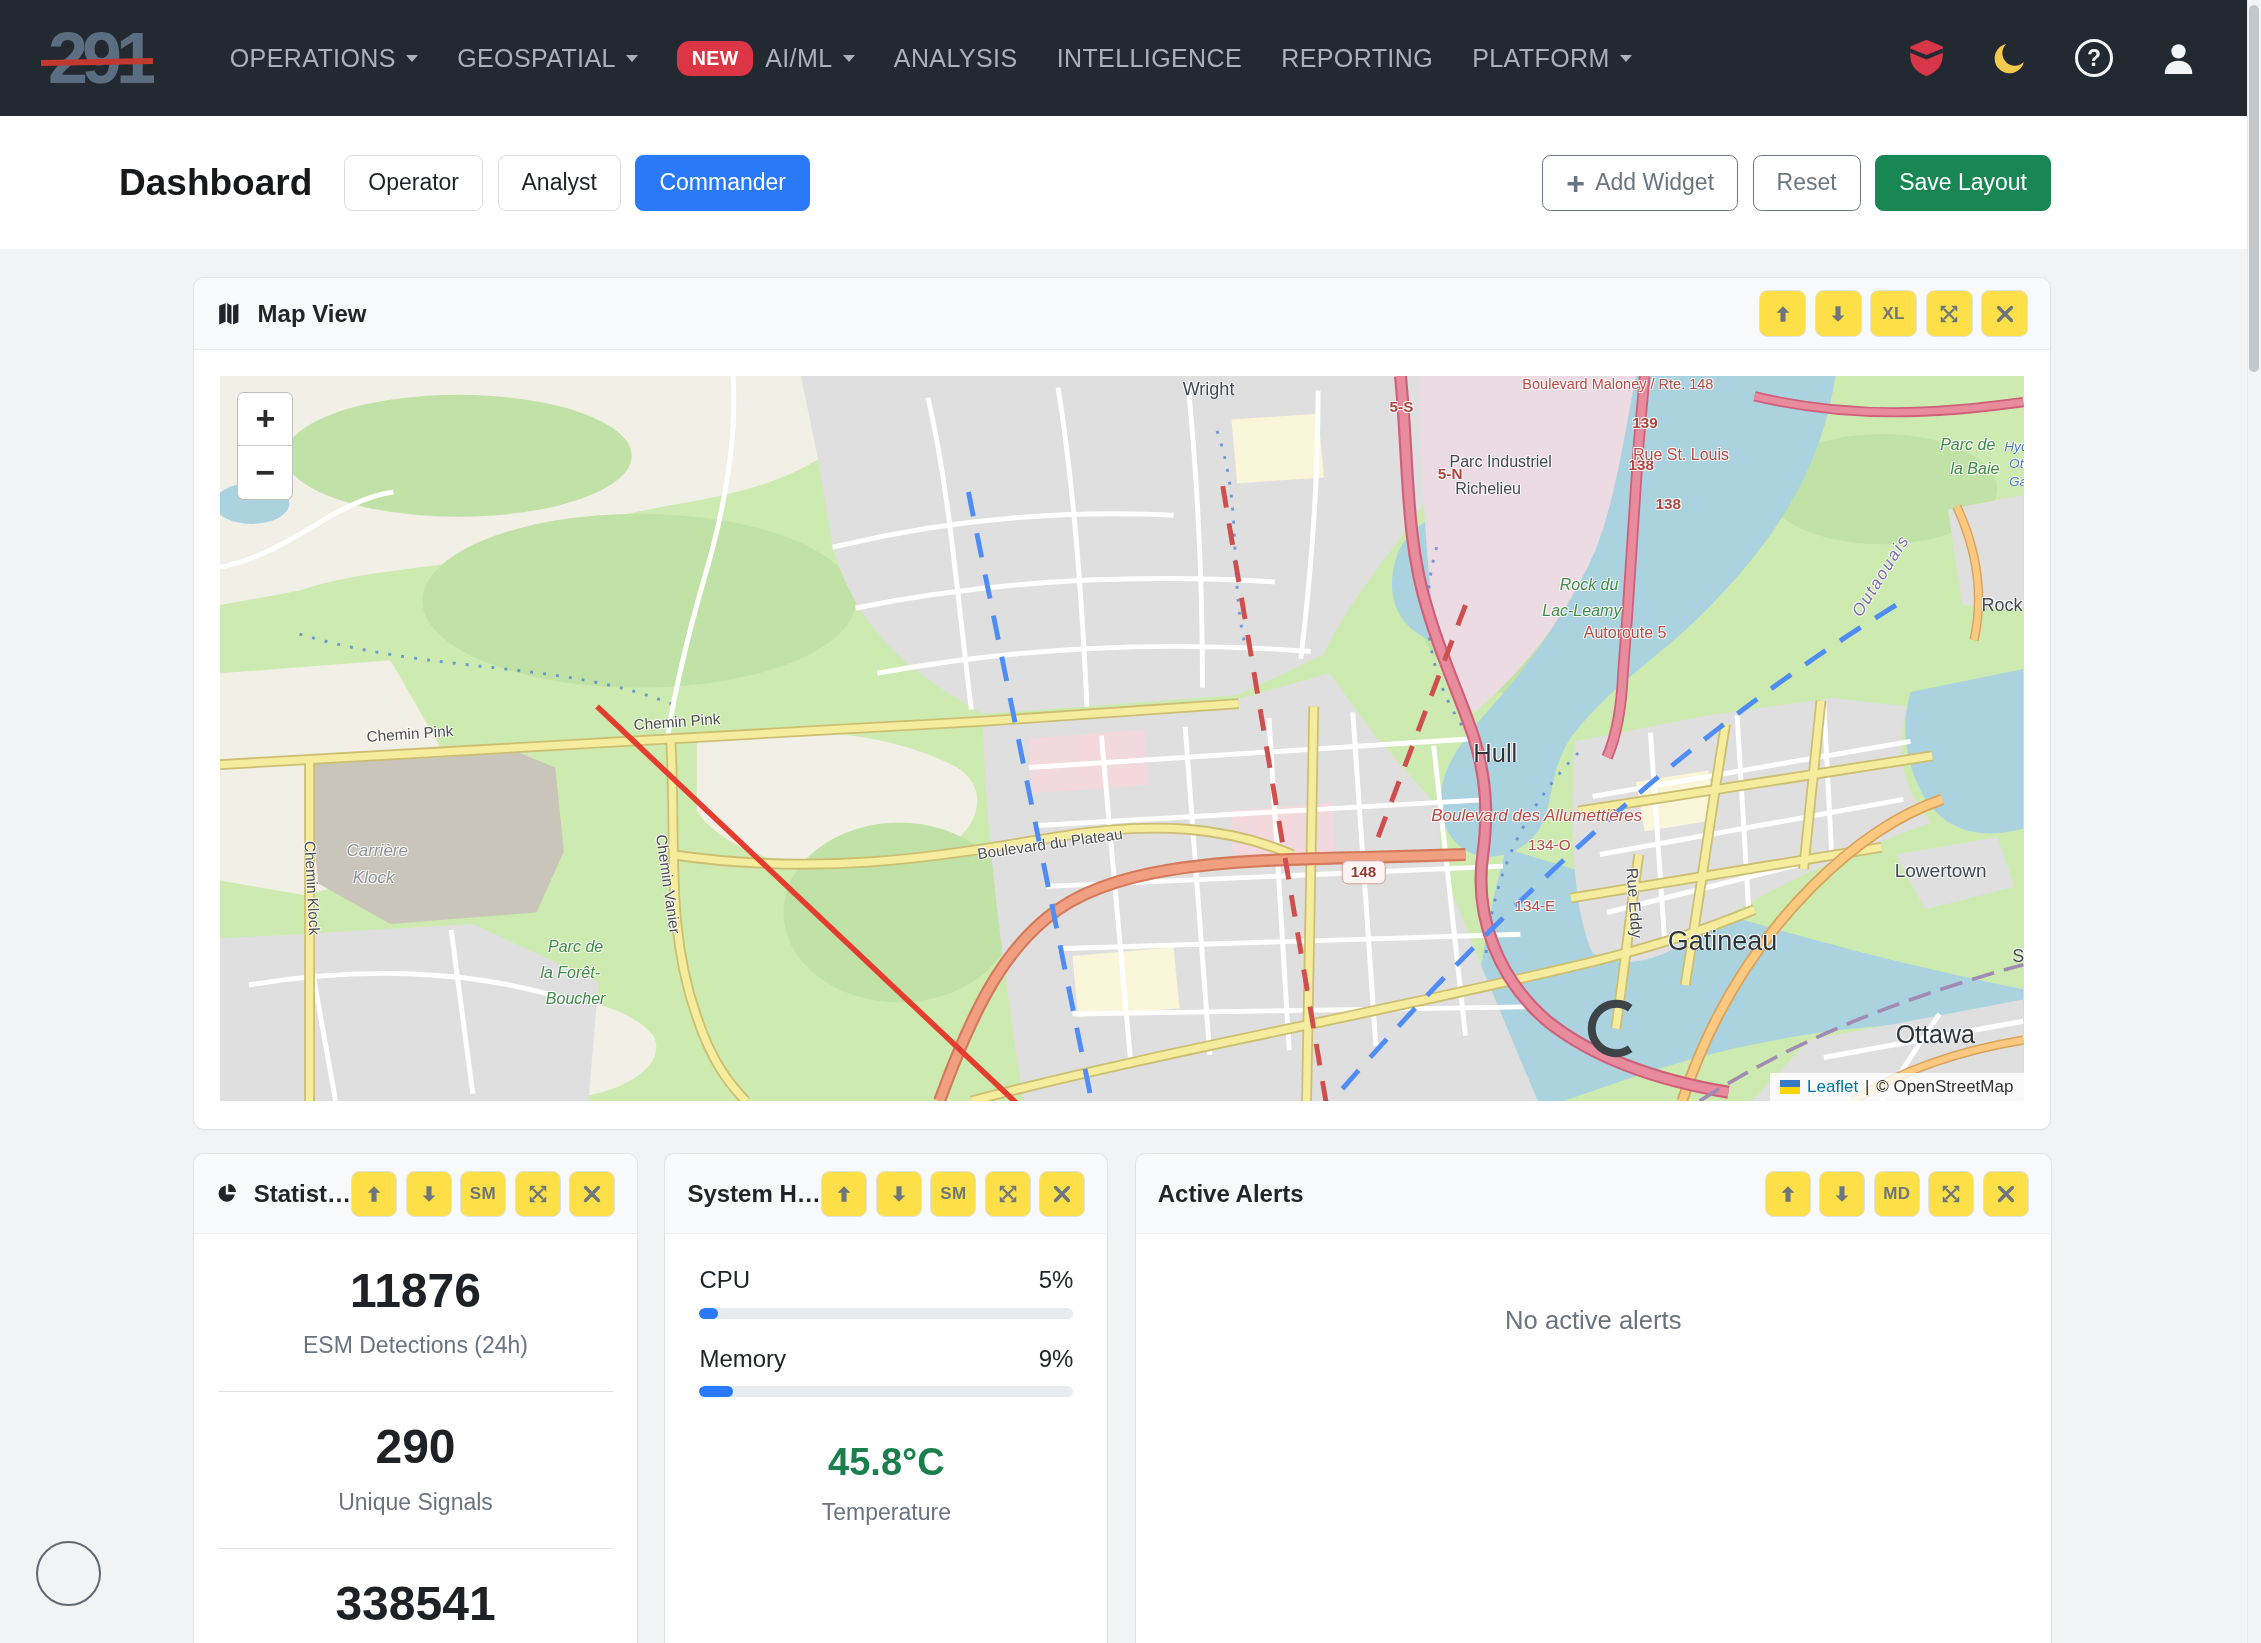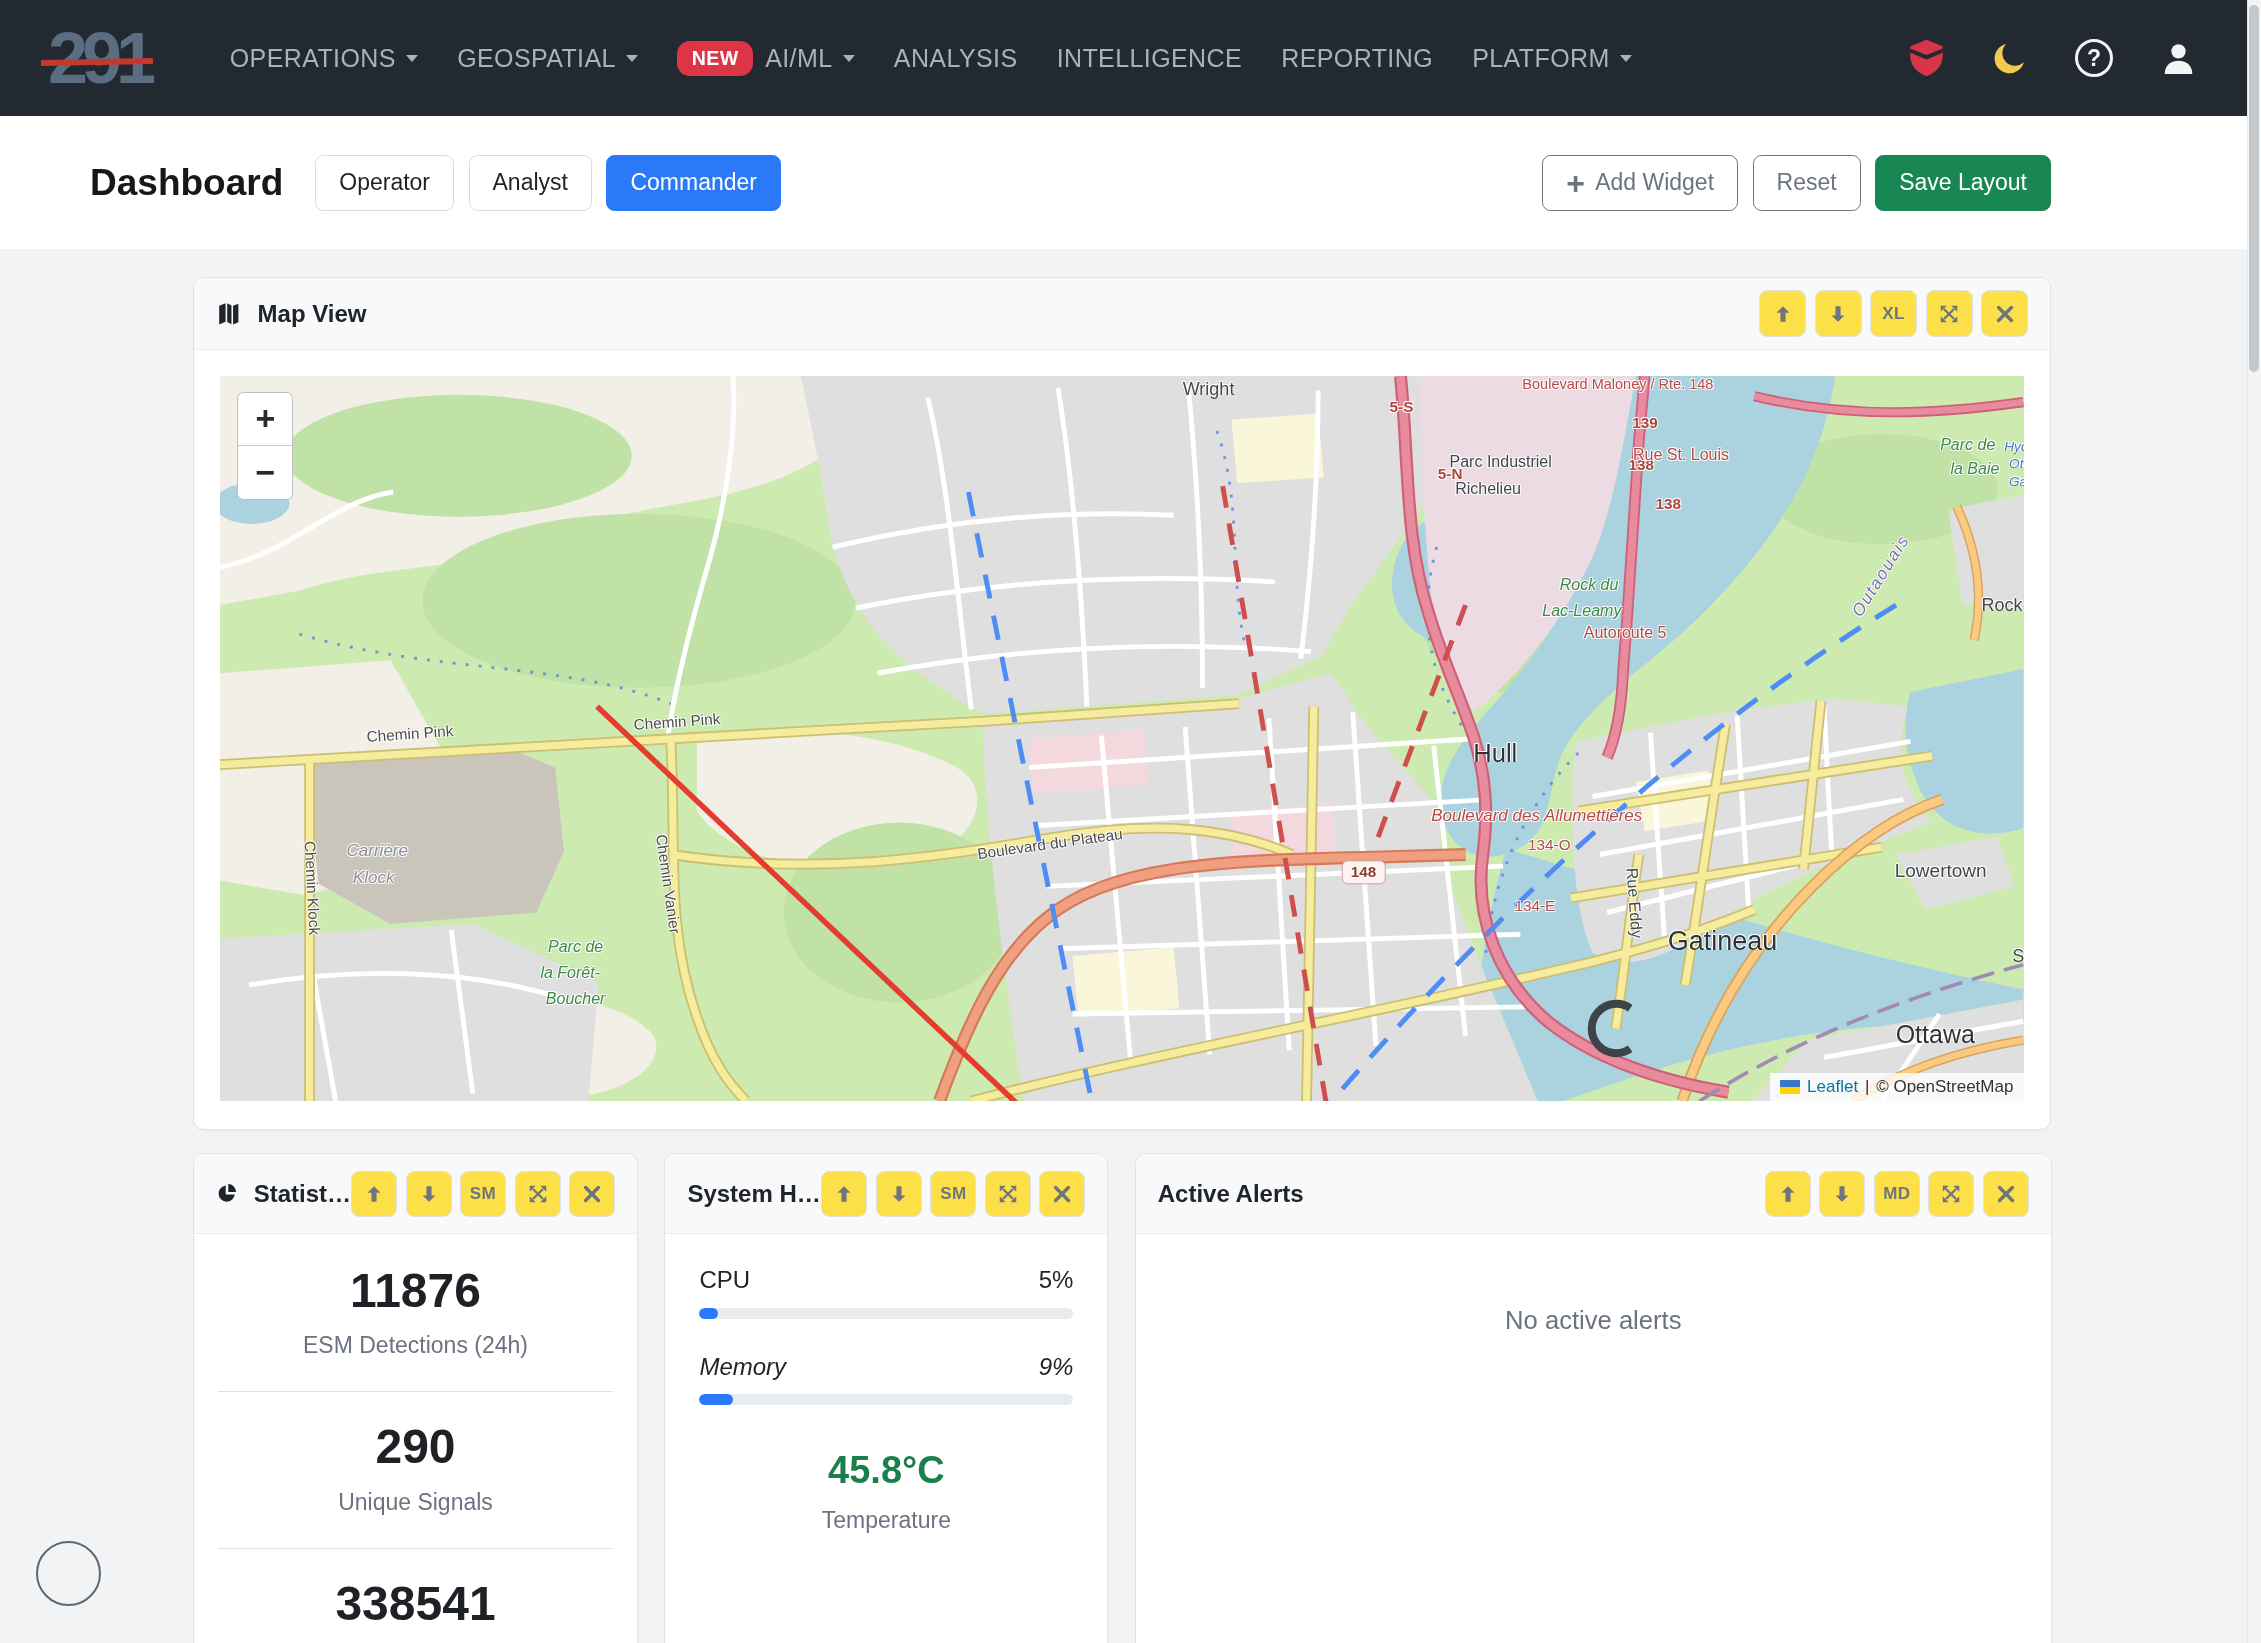--- a/index.html
+++ b/index.html
@@ -14,21 +14,21 @@
   .brand-strike { position:absolute; left:-6.8px; right:-3.4px; top:52%; height:6px; background:#c4392f; transform:rotate(-1deg); }
   .nav-items { display:flex; align-items:center; }
   .nav-item { display:flex; align-items:center; color:#a9b2ba; font-size:25px; letter-spacing:0.4px; padding:0 19.6px; cursor:pointer; white-space:nowrap; }
   .caret { display:inline-block; margin-left:10.2px; border-left:6.8px solid transparent; border-right:6.8px solid transparent; border-top:7.7px solid #a9b2ba; }
   .new-pill { background:#dc3545; color:#fff; font-size:19.6px; font-weight:700; border-radius:12.8px; padding:6px 14.5px; margin-right:12px; letter-spacing:0.4px; }
   .nav-right { margin-left:auto; display:flex; align-items:center; gap:38px; }
   .icon-btn { width:46px; height:46px; display:flex; align-items:center; justify-content:center; cursor:pointer; background:none; border:none; }
   .help-ring { width:38px; height:38px; border:3.4px solid #f2f4f6; border-radius:50%; display:flex; align-items:center; justify-content:center; color:#f2f4f6; font-size:23px; font-weight:700; }
 
   
-  .header-band { height:133px; background:#fff; display:flex; align-items:center; padding:0 210px 0 90px; }
+  .header-band { height:133px; background:#fff; display:flex; align-items:center; padding:0 210px 0 119px; }
   .page-title { font-size:37px; font-weight:700; color:#17181a; margin-right:32px; }
   .role-group { display:flex; gap:14.5px; }
   .btn { display:flex; align-items:center; justify-content:center; font-size:23px; border-radius:8.5px; cursor:pointer; background:#fff; border:0.9px solid #d8dce1; color:#1f2328; height:56px; padding:0 23px; white-space:nowrap; }
   .btn.active-role { background:#2979f8; border-color:#2979f8; color:#fff; }
   .actions { margin-left:auto; display:flex; gap:14.5px; }
   .btn.outline-gray { border:0.9px solid #6c757d; color:#6c757d; }
   .btn.outline-gray .plus { font-size:32px; font-weight:700; margin-right:10.2px; line-height:0; }
   .btn.green { background:#198754; border-color:#198754; color:#fff; font-weight:500; }
 
   
@@ -82,21 +82,21 @@
   .stats-body { text-align:center; padding:31px 24px 0; }
   .stat-value { font-size:48px; font-weight:700; color:#1e2125; line-height:1.1; }
   .stat-label { font-size:23px; color:#6b7280; margin-top:14.5px; }
   .stat-divider { border:none; border-top:0.9px solid #dde1e5; margin:32px 0 29px; }
 
   .system-body { padding:32px 34px 0; }
   .metric-row { display:flex; justify-content:space-between; font-size:24px; color:#212529; }
   .metric-row + .bar { margin-top:13.6px; }
   .bar { height:11px; border-radius:6px; background:#e9ecef; overflow:hidden; }
   .bar-fill { height:100%; border-radius:6px; background:#2979f8; }
-  .metric-block + .metric-block { margin-top:34px;font-style:italic; }
+  .metric-block + .metric-block { margin-top:26px; }
   .temp-block { margin-top:44px; text-align:center; }
   .temp-value { font-size:38px; font-weight:700; color:#1a7f4b; }
   .temp-label { font-size:23px; color:#6b7280; margin-top:15.3px; }
 
   .alerts-body { padding-top:72px; display:flex; justify-content:center; }
   .alerts-empty { font-size:25.6px; color:#6b7280; }
 
   
   .scrollbar { position:absolute; top:0; right:0; width:14.5px; height:100%; background:#f3f4f5; border-left:0.9px solid #e6e8ea; z-index:9; }
   .scroll-thumb { position:absolute; top:5.1px; left:1.7px; width:10.2px; height:367px; border-radius:5.1px; background:#c3c8cc; }

